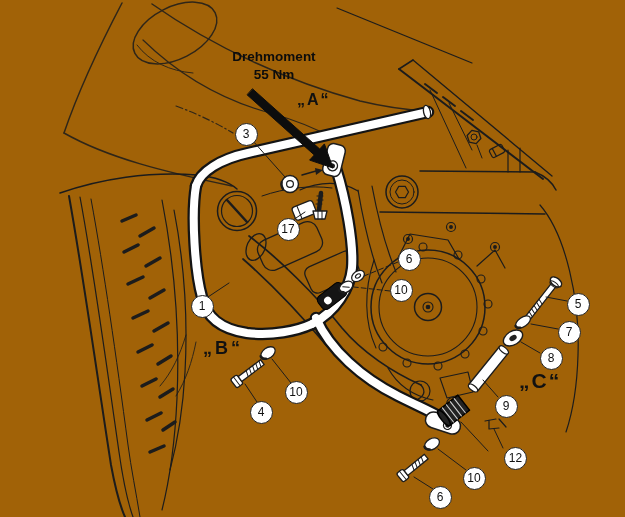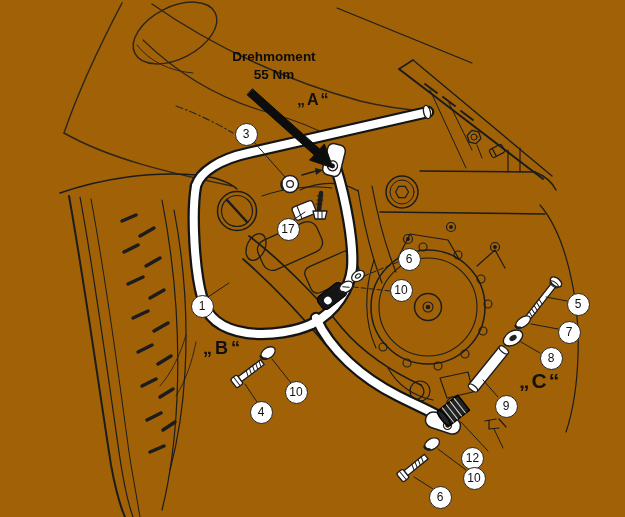--- a/index.html
+++ b/index.html
@@ -328,17 +328,17 @@
   <div class="callout" style="left:276.5px;top:217.5px">17</div>
   <div class="callout" style="left:190.5px;top:294.5px">1</div>
   <div class="callout" style="left:397.5px;top:247.5px">6</div>
   <div class="callout" style="left:389.5px;top:278.5px">10</div>
   <div class="callout" style="left:249.5px;top:400.5px">4</div>
   <div class="callout" style="left:284.5px;top:380.5px">10</div>
   <div class="callout" style="left:566.5px;top:292.5px">5</div>
   <div class="callout" style="left:557.5px;top:320.5px">7</div>
   <div class="callout" style="left:539.5px;top:346.5px">8</div>
   <div class="callout" style="left:494.5px;top:394.5px">9</div>
-  <div class="callout" style="left:461px;top:446.5px">12</div>
+  <div class="callout" style="left:504px;top:446.5px">12</div>
   <div class="callout" style="left:462.5px;top:466.5px">10</div>
   <div class="callout" style="left:428.5px;top:485.5px">6</div>
 
 </div>
 
 </body></html>

